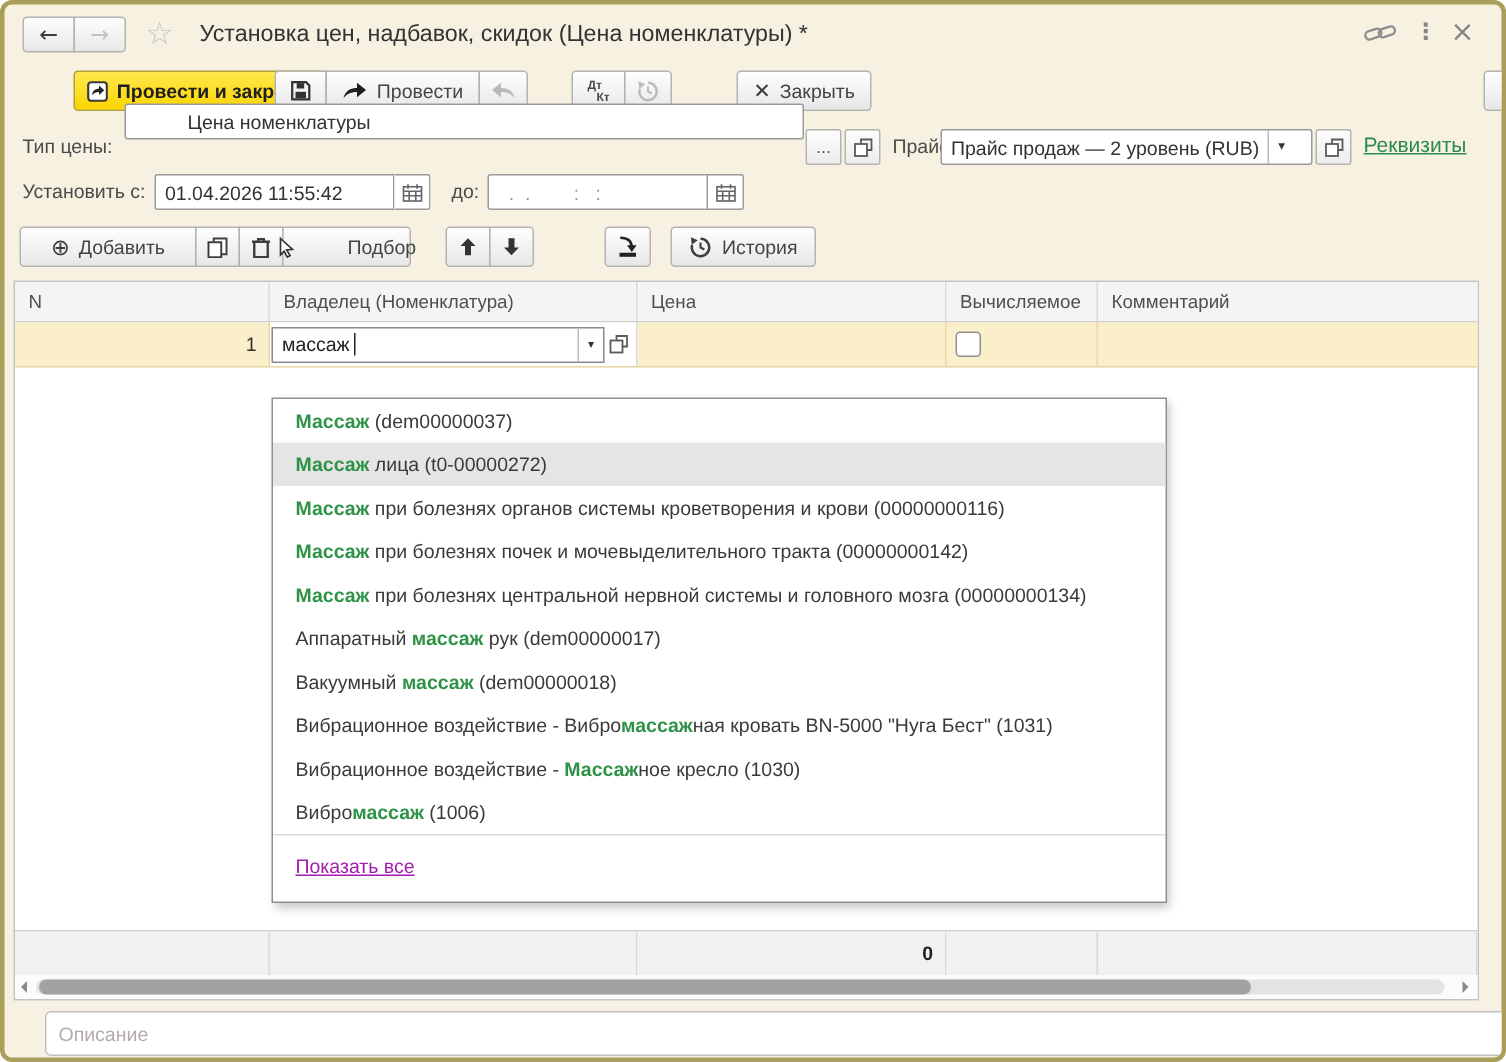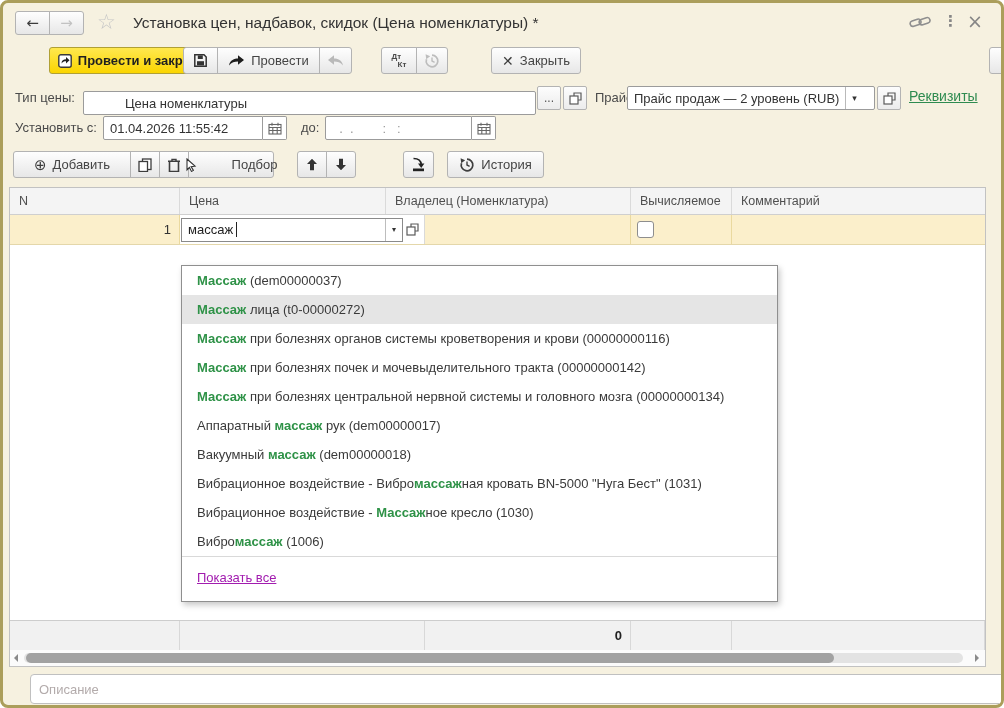--- a/index.html
+++ b/index.html
@@ -165,21 +165,21 @@
   </div>
   <div class="abs btn" style="left:452px; top:44px; width:90px;">
     <span class="glyph" style="font-size:14px; color:#3d3d3d;">✕</span>
     <span>Закрыть</span>
   </div>
   <div class="abs btn" style="left:950px; top:44px; width:34px; font-weight:bold;">
     <span>?</span>
   </div>
 
   <label class="abs frm" style="left:12px; top:87px;">Тип цены:</label>
-  <div class="abs field" style="left:80px; top:88px; width:453px;padding-left:41px;">
+  <div class="abs field" style="left:80px; top:66px; width:453px;padding-left:41px;">
     <span>Цена номенклатуры</span>
   </div>
   <div class="abs sq-btn" style="left:534px; top:83px;">
     <span>...</span>
   </div>
   <div class="abs sq-btn" style="left:560px; top:83px;">
     <span>
       <svg width="13" height="13" viewBox="0 0 13 13">
           <rect x="1" y="4" width="8" height="8" fill="#fff" stroke="#5a5a5a" stroke-width="1.2"></rect>
           <path d="M5 4V1h7v7H9" fill="none" stroke="#5a5a5a" stroke-width="1.2"></path>
@@ -289,22 +289,22 @@
           <path d="M1.6 1.2l.6 5 4-3z" fill="#3f3f3f"></path>
           <path d="M8 4.6V8l2.6 1.3" fill="none" stroke="#3f3f3f" stroke-width="1.4"></path>
         </svg>
     </span>
     <span>История</span>
   </div>
 
   <div class="table-wrap">
     <div class="thead">
       <div class="th c0">N</div>
+      <div class="th c1">Владелец (Номенклатура)</div>
       <div class="th c2">Цена</div>
-      <div class="th c1">Владелец (Номенклатура)</div>
       <div class="th c3">Вычисляемое</div>
       <div class="th c4">Комментарий</div>
     </div>
     <div class="trow">
       <div class="td c0" style="justify-content:flex-end; padding-right:8px; color:#333;">1</div>
       <div class="td c1" style="background:#fff; border-right:1px solid #d9d9d9;">
         <div class="owner-input">
           <span>массаж</span>
           <span class="caret"></span>
           <span class="dd glyph">▾</span>

